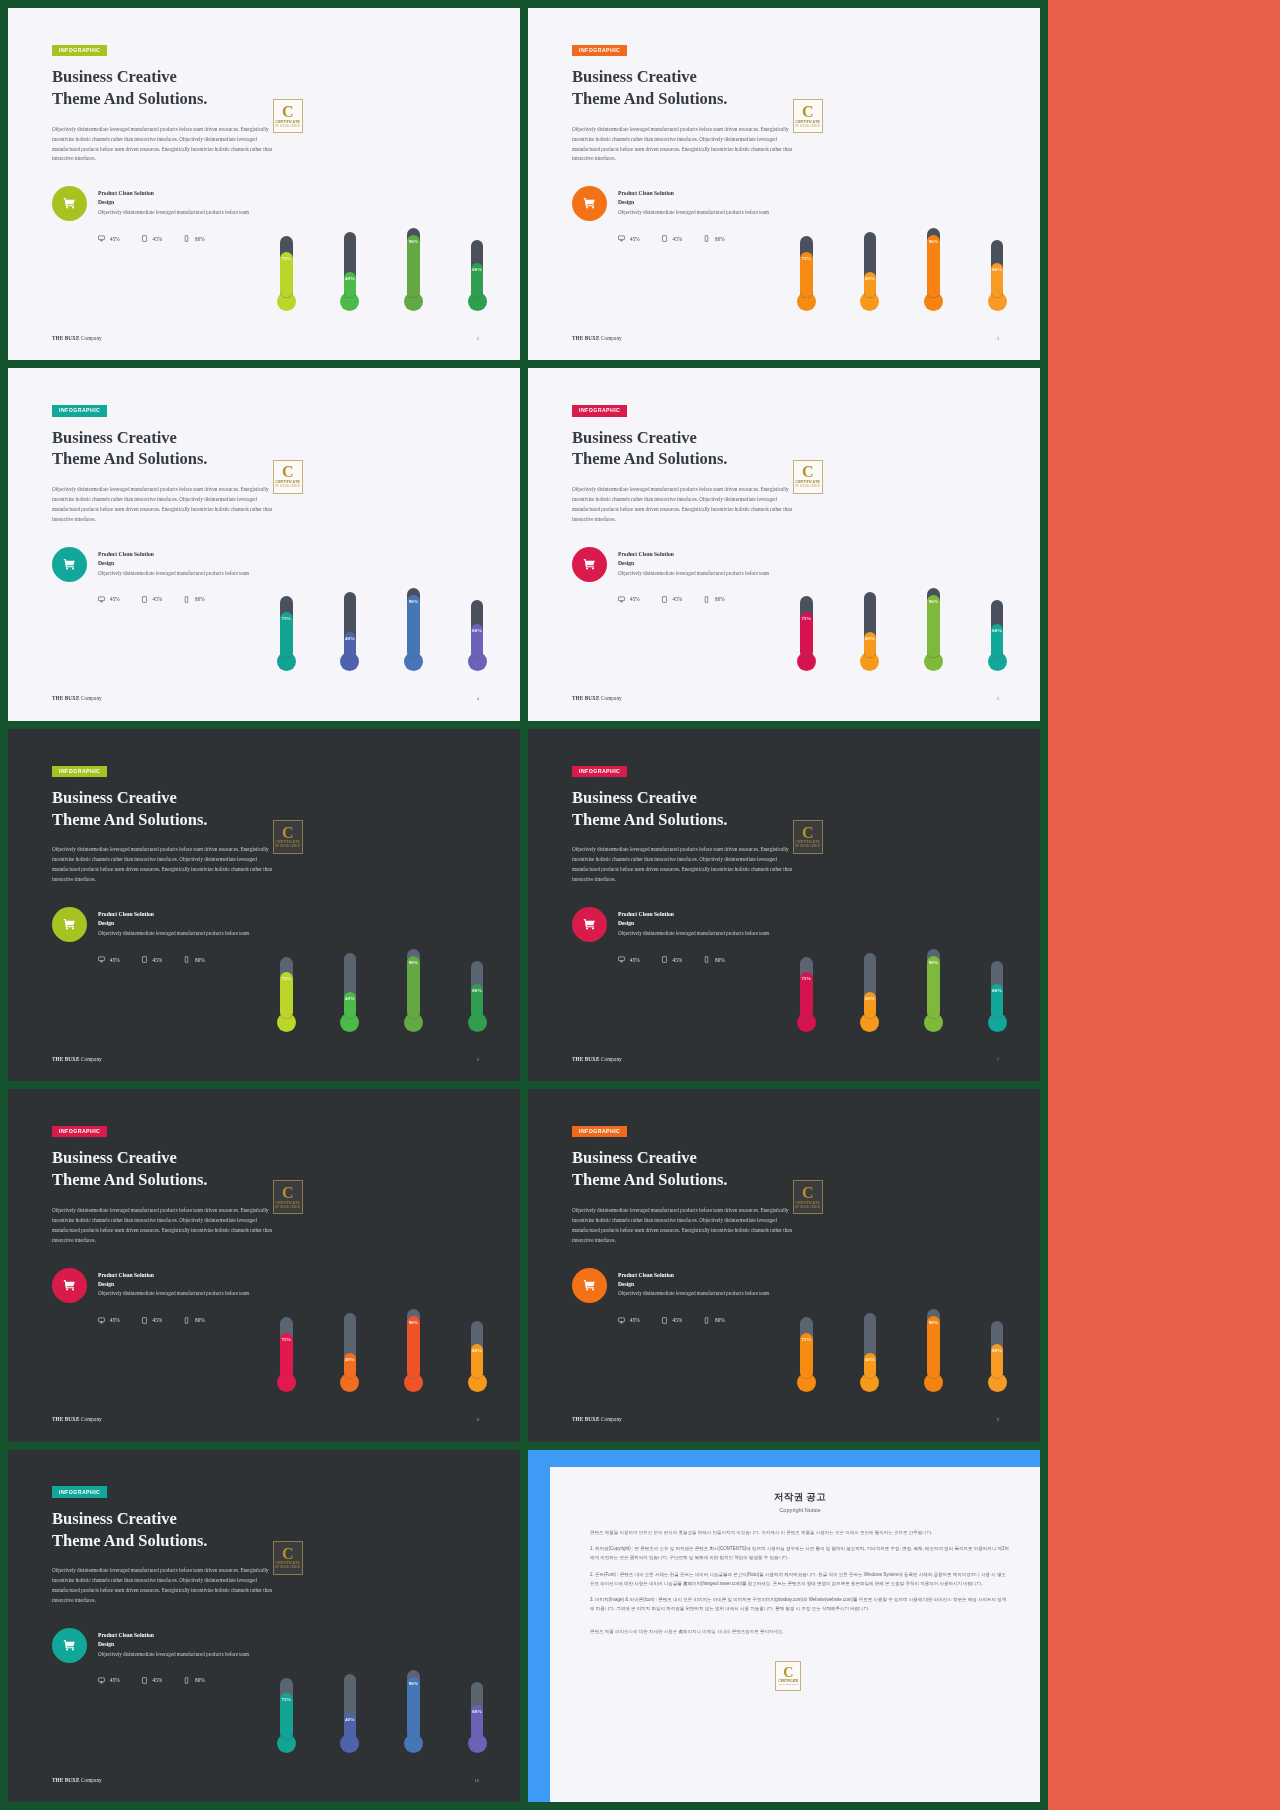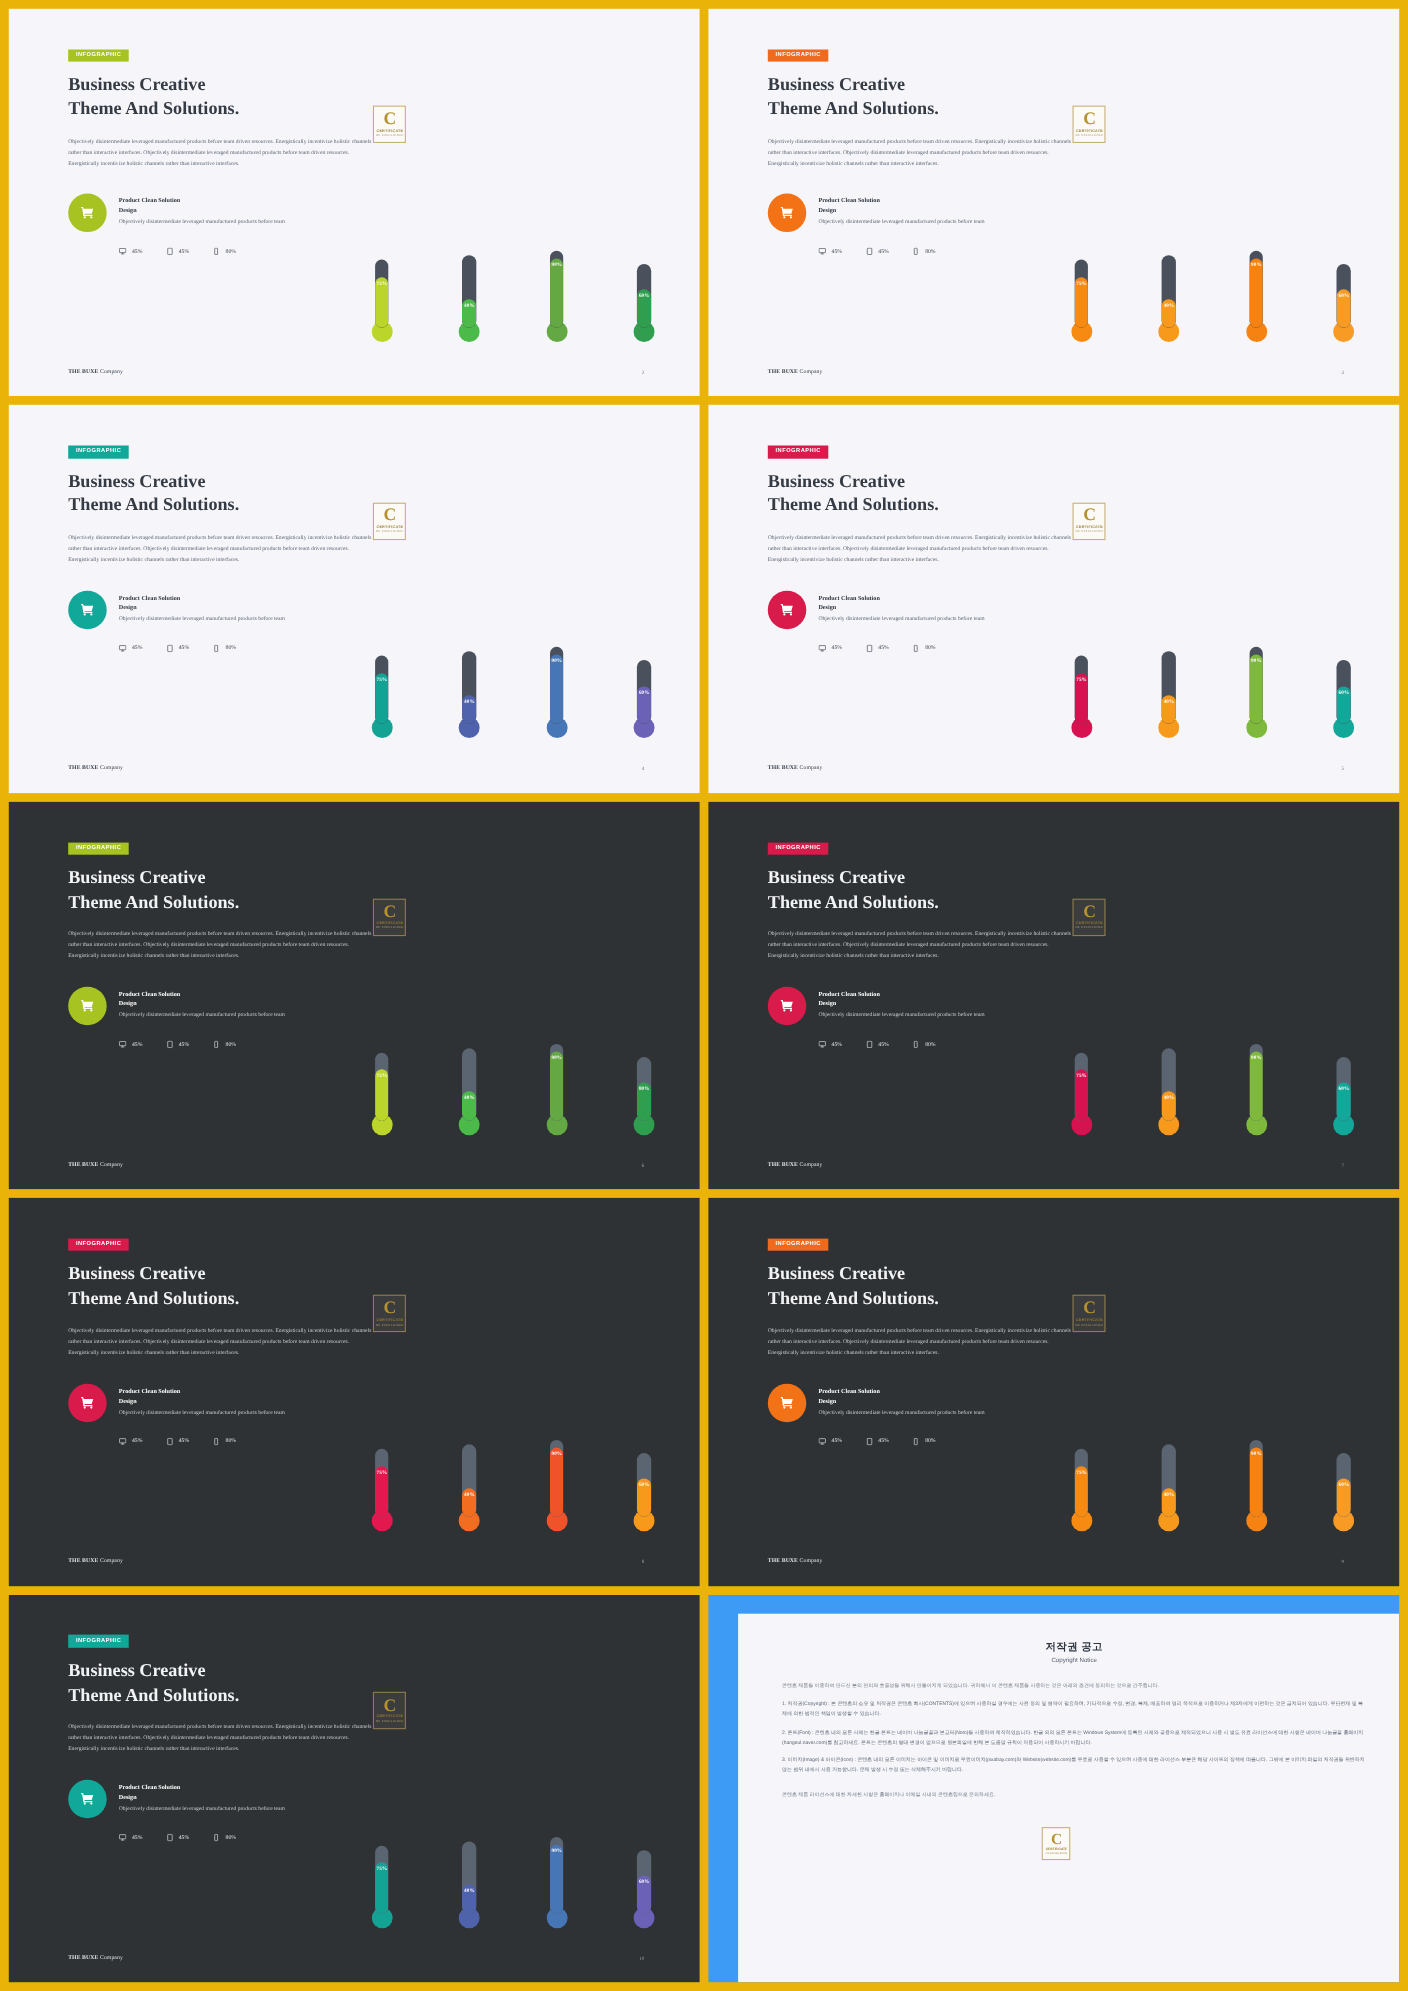--- a/index.html
+++ b/index.html
@@ -3,27 +3,27 @@
 <meta charset="utf-8">
 <style>
   * { box-sizing: border-box; margin:0; padding:0; }
   html,body { width:1280px; height:1810px; }
   body {
     background:#e8604c;
     font-family:"Liberation Sans", sans-serif;
     overflow:hidden;
   }
   #grid {
-    width:1280px; height:1810px;
+    width:1048px; height:1810px;
     display:grid;
     grid-template-columns: 1fr 1fr;
     grid-template-rows: repeat(5, 1fr);
     gap:8px;
     padding:8px;
-    background:#eab308;
+    background:#14532d;
   }
   .slide {
     position:relative;
     overflow:hidden;
   }
   .slide.light { background:#f5f5fa; }
   .slide.dark  { background:#2f3234; }
 
   
   .content {

